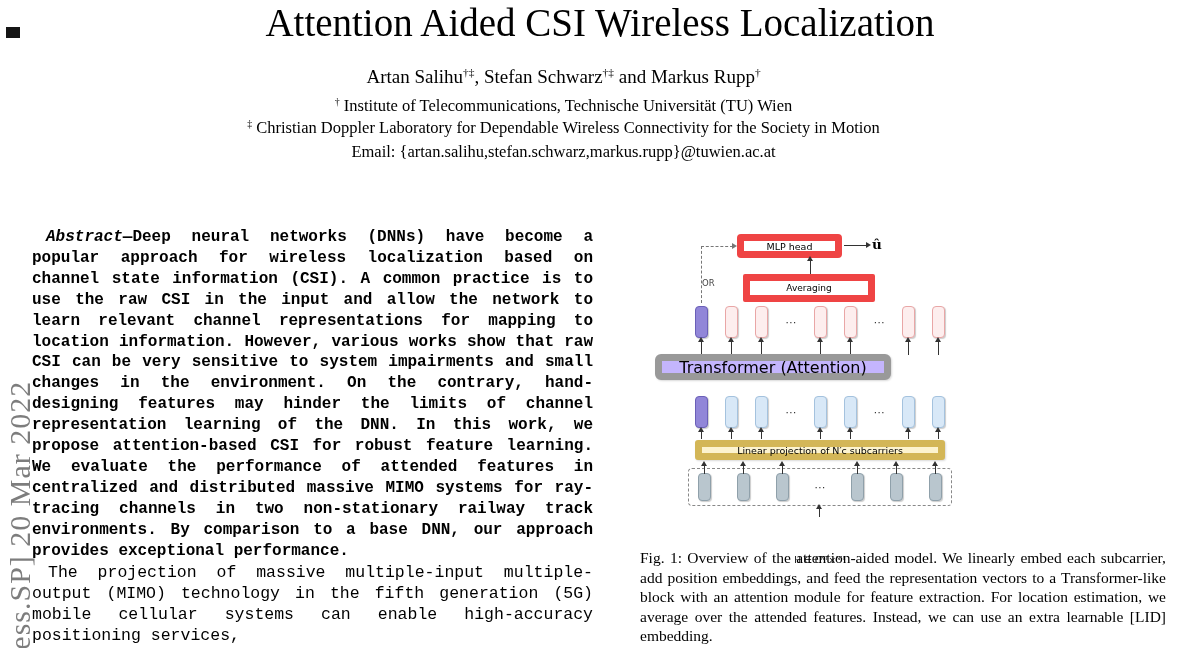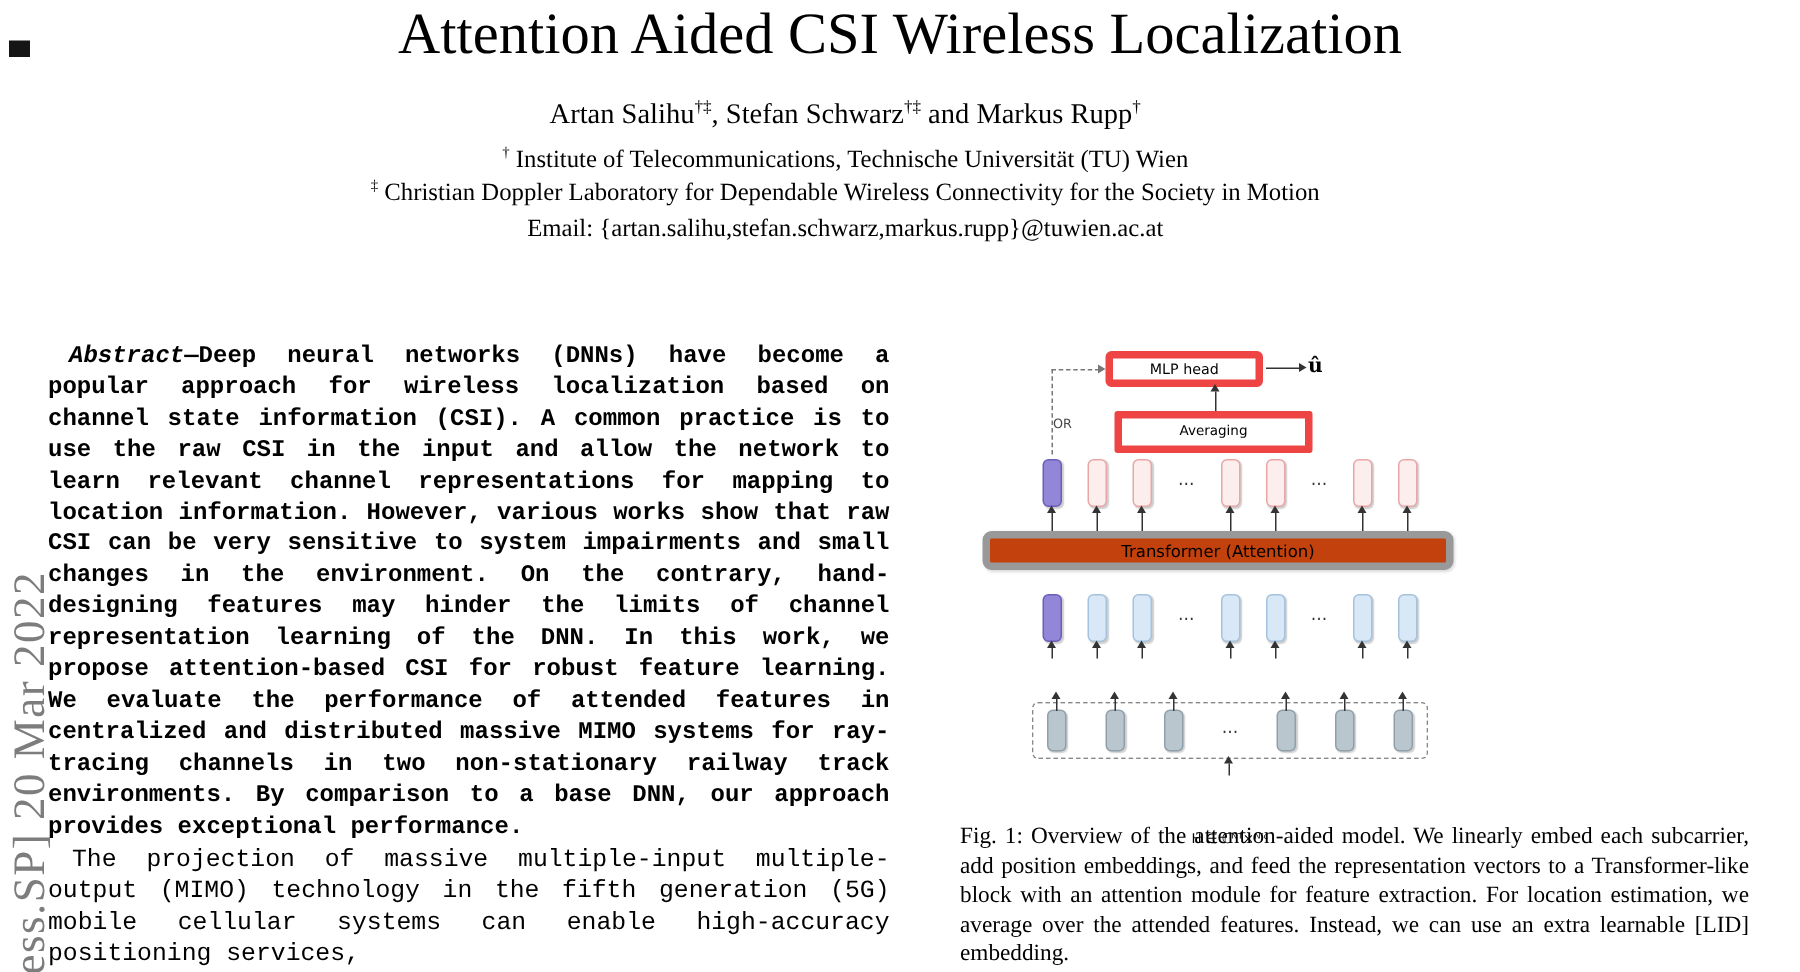--- a/index.html
+++ b/index.html
@@ -31,24 +31,24 @@
 
   .abstract,.index-terms{font-weight:bold;font-size:16px;line-height:20.9px;text-align:justify;text-indent:14px;margin:0;}
   .index-terms{margin-top:3px;}
   .sec-heading{text-align:center;font-variant:small-caps;font-weight:normal;font-size:18px;letter-spacing:.5px;margin:7px 0 5px 0;}
   .body-text{font-size:16.5px;line-height:21px;text-align:justify;text-indent:16px;margin:0;}
 
   
   .fig-diagram{position:relative;width:520px;height:312px;font-family:"DejaVu Sans", sans-serif;color:#000;}
   .fig-caption{margin-top:8px;font-size:15.5px;line-height:19.6px;text-align:justify;}
 
-  .box{position:absolute;border:5px solid #ef4444;background:#fff;display:flex;align-items:center;justify-content:center;box-sizing:border-box;}
+  .box{position:absolute;border:7px solid #ef4444;background:#fff;display:flex;align-items:center;justify-content:center;box-sizing:border-box;}
   .mlp{left:97px;top:6px;width:105px;height:24px;border-radius:4px;font-size:9.5px;}
   .avg{left:103px;top:46px;width:132px;height:28px;font-size:9px;border-radius:2px;}
-  .transformer{left:15px;top:126px;width:314px;height:26px;border-radius:6px;background:#c2410c;border-color:#999;font-size:11px;box-shadow:1px 1px 2px rgba(0,0,0,.15);}
+  .transformer{left:15px;top:126px;width:236px;height:26px;border-radius:6px;background:#c4b5fd;border-color:#999;font-size:16px;box-shadow:1px 1px 2px rgba(0,0,0,.15);}
   .linear{left:55px;top:212px;width:250px;height:20px;background:#fcf3cf;border-color:#d3b657;border-radius:3px;font-size:9.5px;box-shadow:1px 1px 2px rgba(0,0,0,.15);}
   .raw-frame{position:absolute;left:48px;top:240px;width:264px;height:38px;border:1px dashed #888;border-radius:4px;box-sizing:border-box;}
 
   .u-hat{position:absolute;left:232px;top:8px;font-size:13.5px;font-weight:bold;font-family:"DejaVu Serif", serif;}
   .or-label{position:absolute;left:62px;top:50px;font-size:8.5px;color:#444;}
   .h-label{position:absolute;left:48px;top:290px;width:264px;text-align:center;font-size:9px;margin-top:37px;}
 
   
   .tok-row{position:absolute;display:flex;justify-content:space-between;width:250px;left:55px;height:32px;}
   .row-output{top:78px;--ah:9px;--bh:13px;}
@@ -140,20 +140,21 @@
         <div class="tok tok-emb au ab"></div>
         <div class="tok tok-emb au ab"></div>
         <span class="dots">⋯</span>
         <div class="tok tok-emb au ab"></div>
         <div class="tok tok-emb au ab"></div>
         <span class="dots">⋯</span>
         <div class="tok tok-emb au ab"></div>
         <div class="tok tok-emb au ab"></div>
       </div>
 
+    <div class="box linear">Linear projection of N′c subcarriers</div>
 
     <div class="raw-frame"></div>
     <div class="tok-row row-raw">
         <div class="tok tok-raw au"></div>
         <div class="tok tok-raw au"></div>
         <div class="tok tok-raw au"></div>
         <span class="dots">⋯</span>
         <div class="tok tok-raw au"></div>
         <div class="tok tok-raw au"></div>
         <div class="tok tok-raw au"></div>

